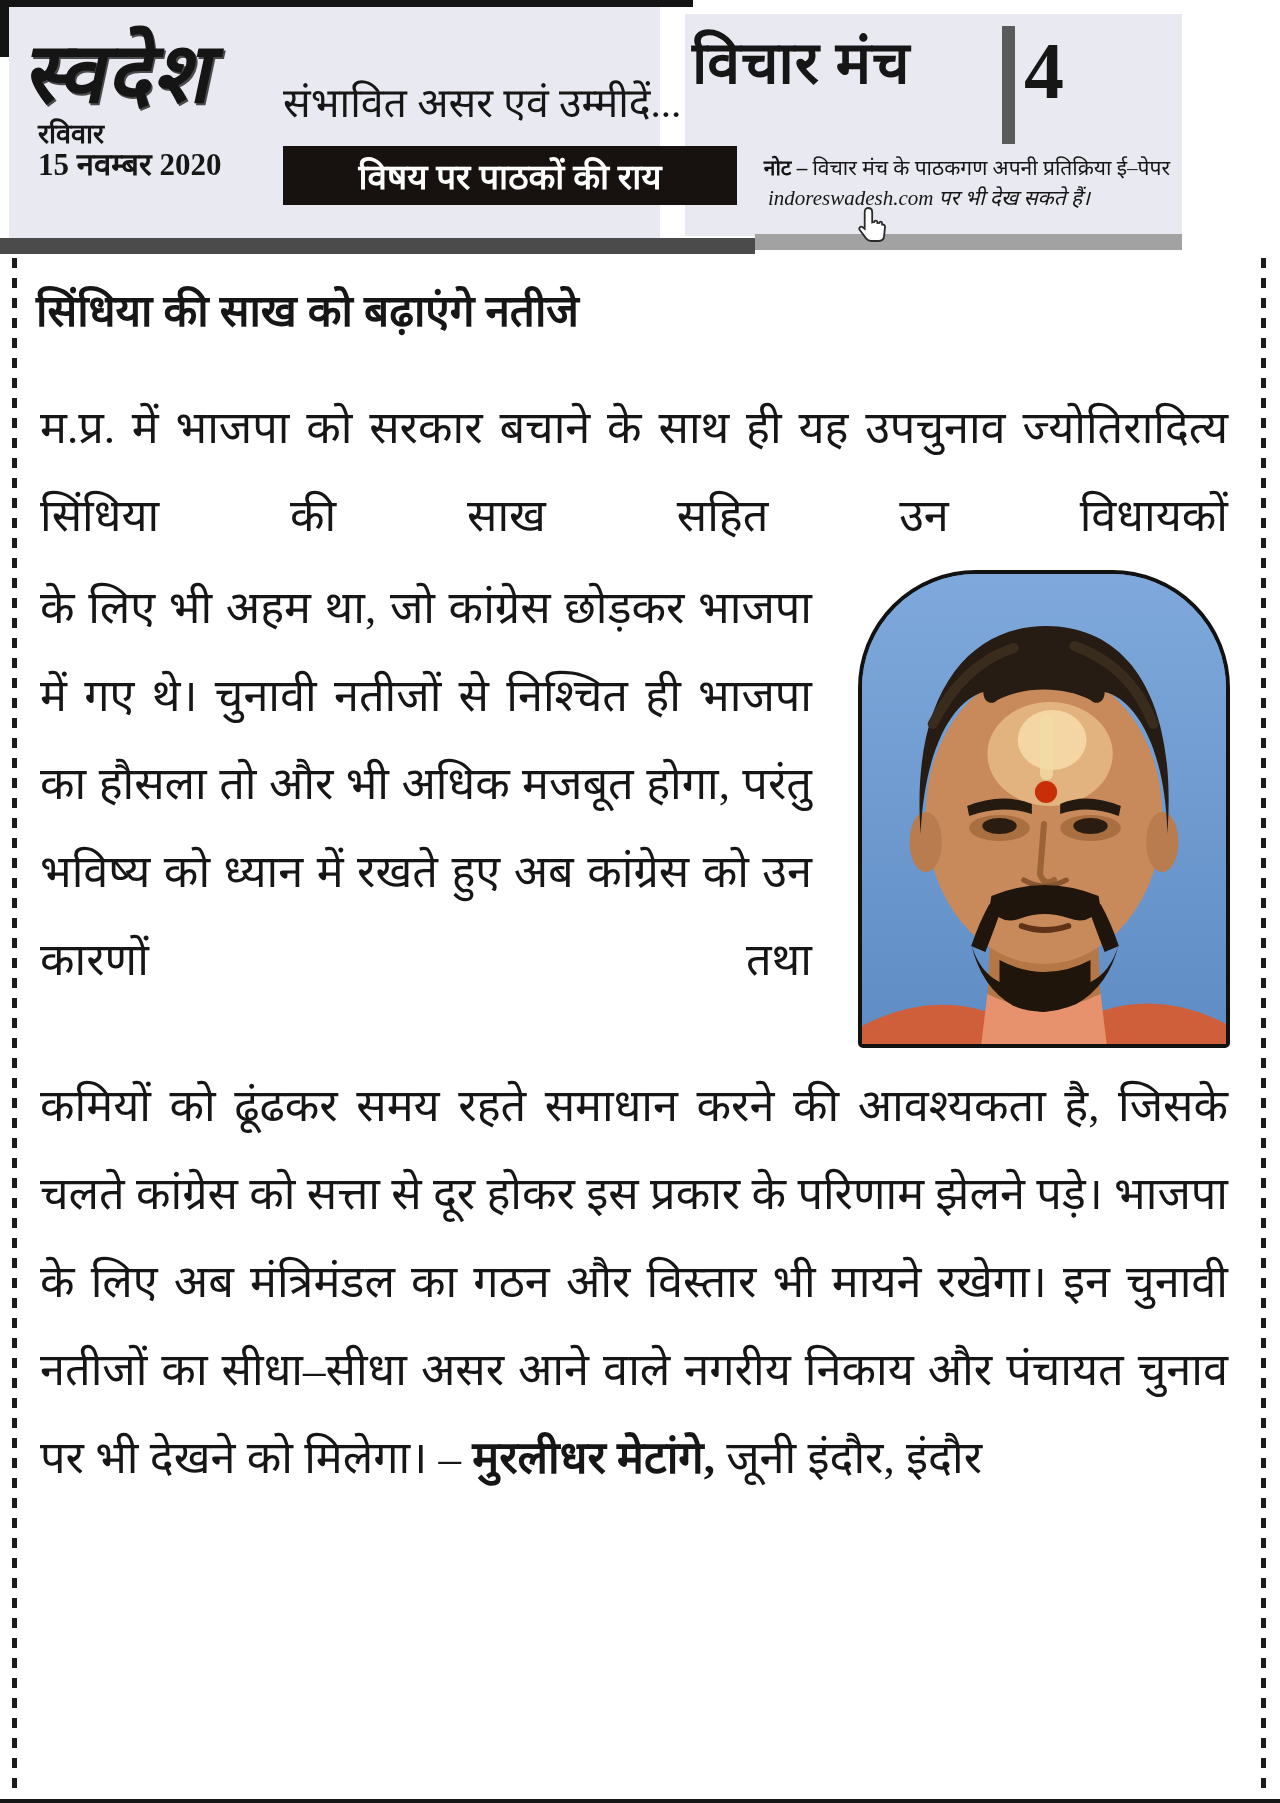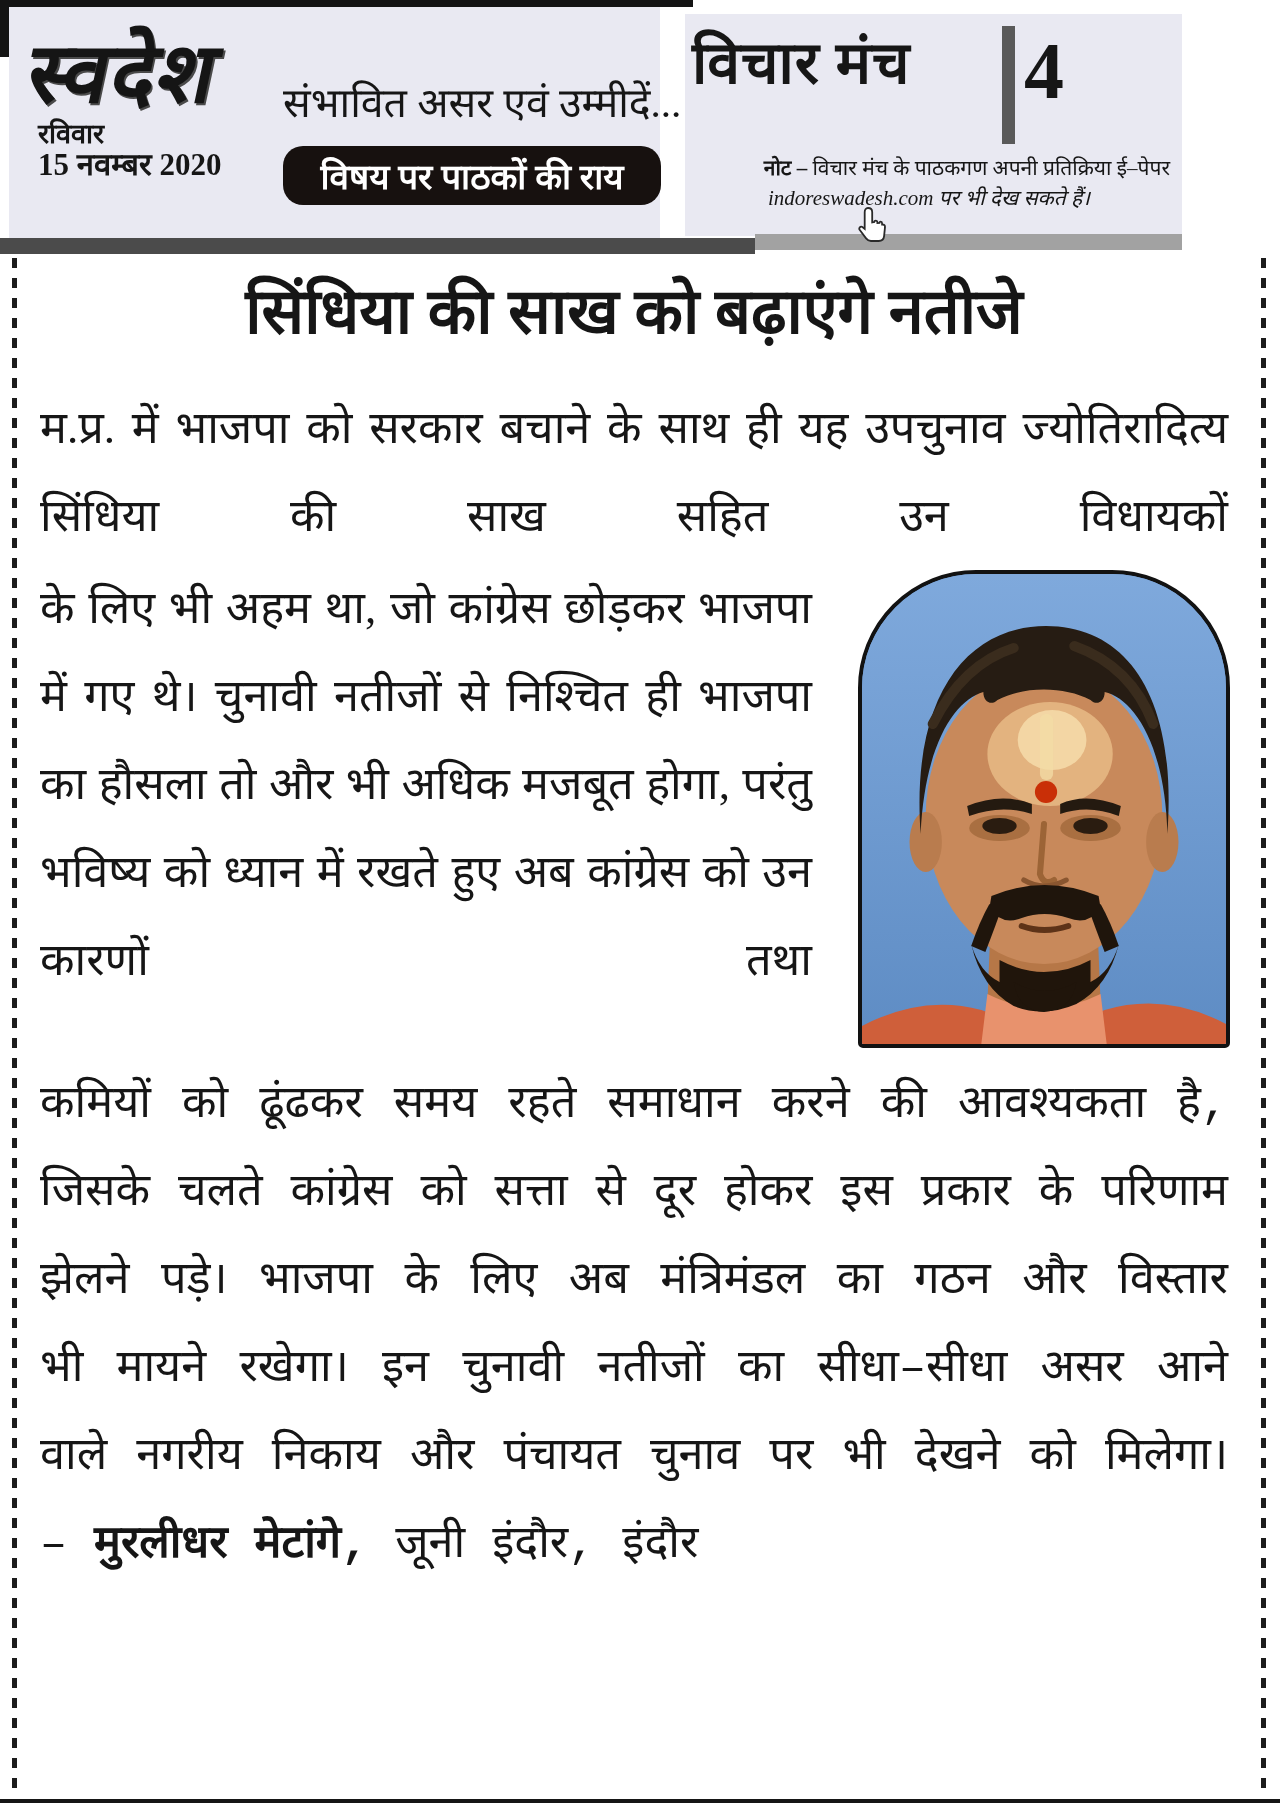--- a/index.html
+++ b/index.html
@@ -15,42 +15,42 @@
   .divider-light{position:absolute;left:755px;top:234px;width:427px;height:16px;background:#a2a2a2;}
 
   .masthead-logo{position:absolute;left:30px;top:12px;font-size:84px;font-weight:900;
                  transform:skewX(-12deg);letter-spacing:2px;color:#151515;
                  text-shadow:2px 2px 0 #4a4a4a;}
   .masthead-day{position:absolute;left:38px;top:106px;font-size:27px;font-weight:700;margin-top:8px;}
   .masthead-date{position:absolute;left:38px;top:142px;font-size:31px;font-weight:700;font-family:Liberation Serif, serif;}
 
   .topic-line1{position:absolute;left:283px;top:20px;width:400px;font-size:41px;font-weight:800;line-height:54px;}
   .topic-line2{position:absolute;left:283px;top:76px;width:400px;font-size:41px;font-weight:400;line-height:54px;}
-  .banner{position:absolute;left:283px;top:146px;width:378px;height:59px;background:#17110f;color:#ffffff;
-          display:flex;align-items:center;justify-content:center;font-size:35px;font-weight:700;border-radius:20px;}
+  .banner{position:absolute;left:283px;top:146px;width:454px;height:59px;background:#17110f;color:#ffffff;
+          display:flex;align-items:center;justify-content:center;font-size:35px;font-weight:700;}
 
   .section-title{position:absolute;left:692px;top:20px;font-size:59px;font-weight:900;letter-spacing:1px;}
   .section-bar{position:absolute;left:1002px;top:26px;width:13px;height:118px;background:#5a5a5a;}
   .page-num{position:absolute;left:1024px;top:26px;font-size:80px;font-weight:900;}
   .note-line1{position:absolute;left:688px;top:154px;width:482px;text-align:right;font-size:21px;line-height:28px;}
   .note-line2{position:absolute;left:688px;top:184px;width:482px;text-align:center;font-size:21px;line-height:28px;font-style:italic;}
   .cursor{position:absolute;left:858px;top:206px;width:28px;height:38px;}
 
   
   .dot-left{position:absolute;left:12px;top:258px;bottom:8px;width:5px;
             background:repeating-linear-gradient(to bottom,#1c1c1c 0 10px,transparent 10px 20px);}
   .dot-right{position:absolute;left:1261px;top:258px;bottom:8px;width:5px;
              background:repeating-linear-gradient(to bottom,#1c1c1c 0 10px,transparent 10px 20px);}
   .bottom-edge-bar{position:absolute;left:0;bottom:0;width:1280px;height:4px;background:#161616;}
 
   .article{position:absolute;left:36px;top:266px;width:1196px;}
-  .headline{margin:0 0 26px 0;font-size:63px;font-weight:800;text-align:center;line-height:92px;}
+  .headline{margin:0 0 26px 0;font-size:44px;font-weight:800;line-height:92px;}
   .body-text p{margin:4px;font-size:45px;line-height:88px;text-align:justify;}
   .para-lead,.para-wrap{text-align-last:justify;}
-  .para-rest{clear:right;font-family:Liberation Mono, monospace;}
+  .para-rest{clear:right;}
   .para-rest b{font-weight:800;}
 
   .photo-fig{float:right;width:364px;height:470px;margin:6px 2px 14px 46px;
              border:4px solid #121212;border-radius:118px 118px 5px 5px;overflow:hidden;background:#6f9cd4;}
   .photo-fig svg{display:block;width:100%;height:100%;}
 </style>
 </head>
 <body>
 
 <div class="page">

